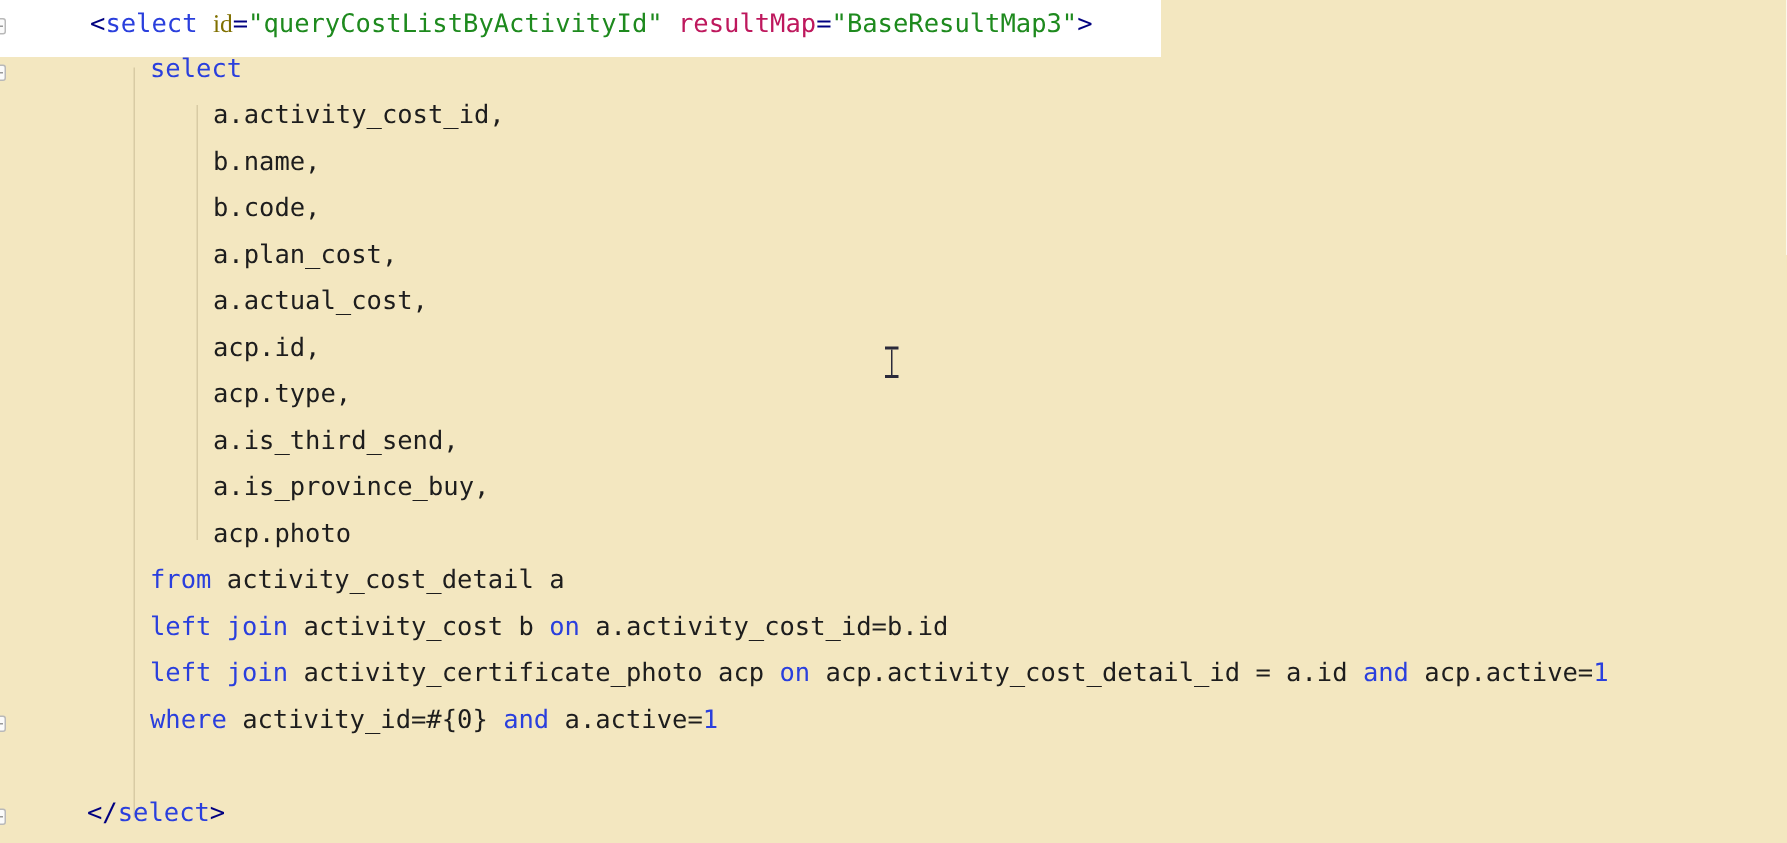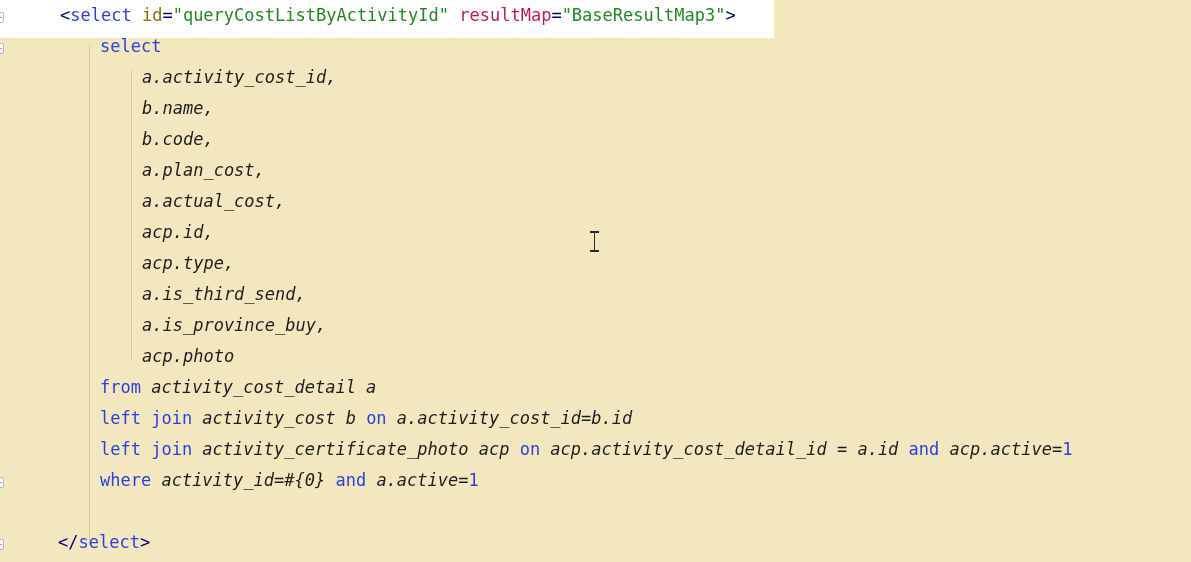--- a/index.html
+++ b/index.html
@@ -97,25 +97,25 @@
     position: relative;
     display: inline-block;
     background: #ffffff;
     padding-left: 10px;
     padding-right: 0px;
   }
 
   
   .t-punct   { color: #000080; }
   .t-tag     { color: #2a3fdd; }
-  .t-attr    { color: #807000; }
+  .t-attr    { color: #807000; font-family: Liberation Serif, serif; }
   .t-attr2   { color: #be185d; }
   .t-string  { color: #1e8a1e; }
   .t-kw      { color: #2a3fdd; }
-  .t-plain   { color: #1d1d1d; font-style: italic; }
+  .t-plain   { color: #1d1d1d; }
   .t-num     { color: #2a3fdd; }
 
   
   .ibeam {
     position: absolute;
     left: 590px;
     top: 231px;
     width: 9px;
     height: 21px;
     z-index: 10;

